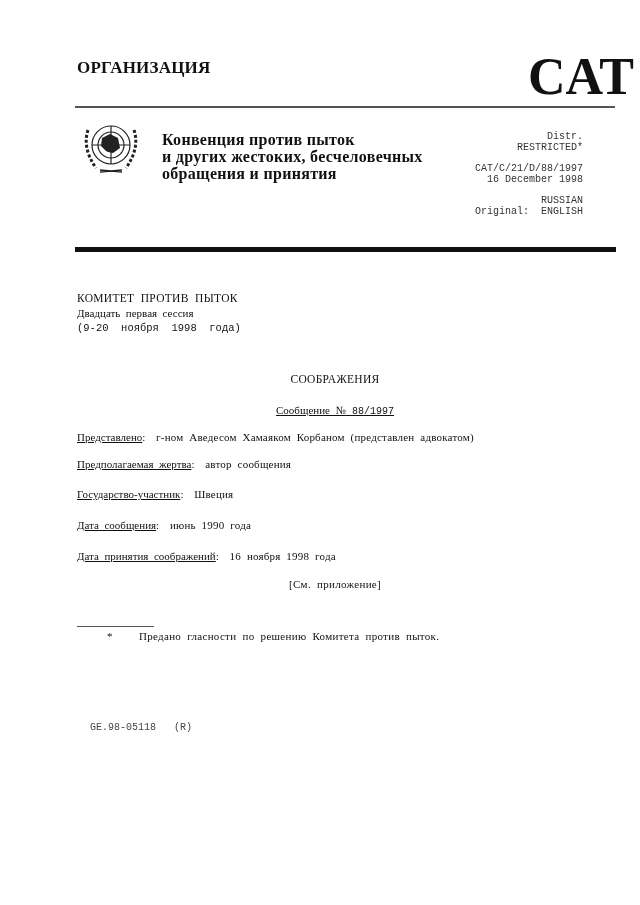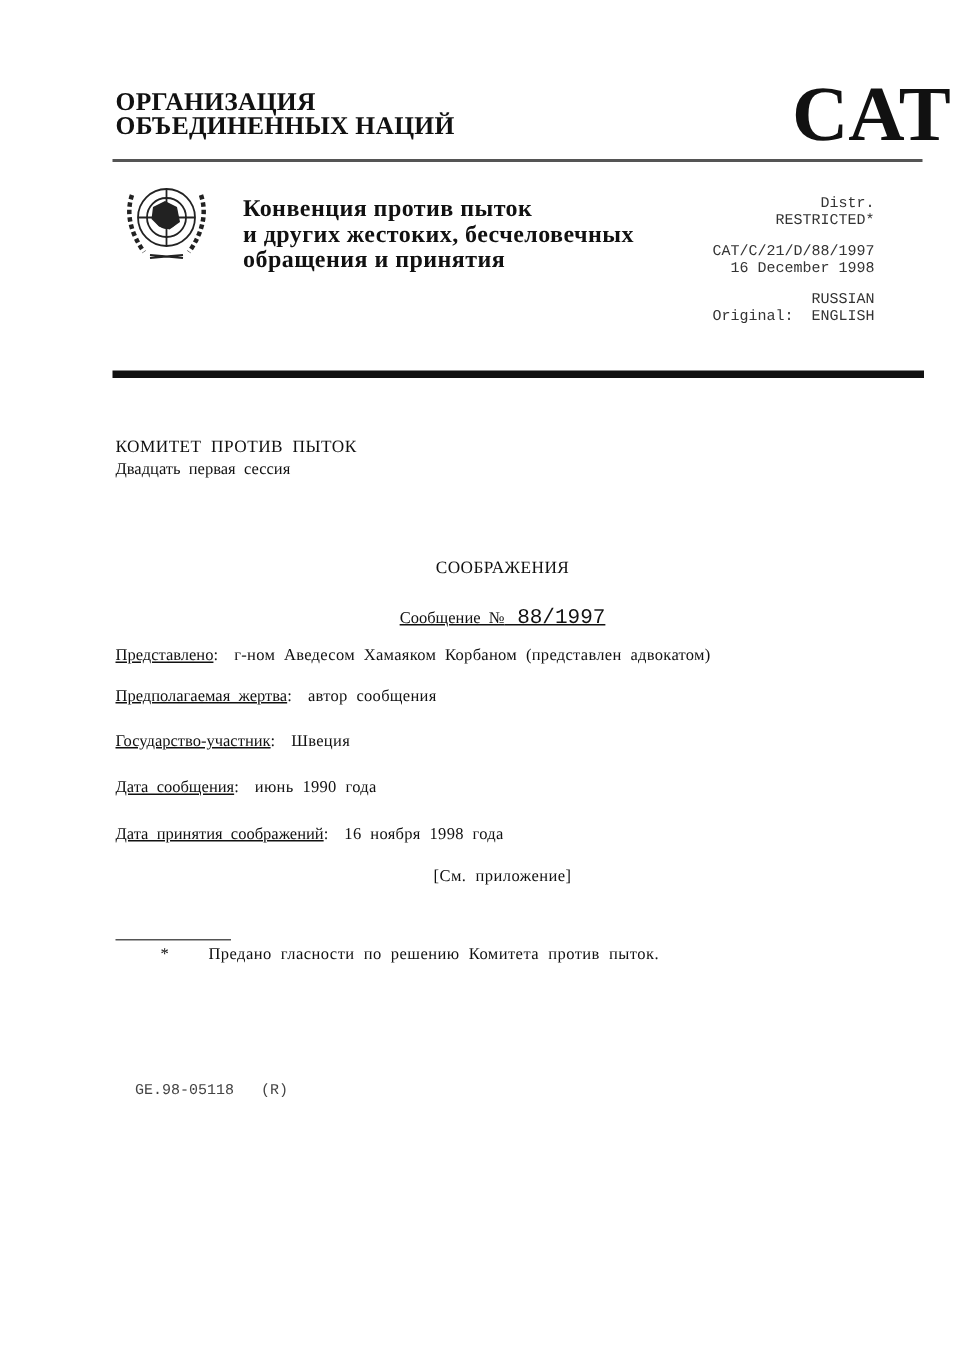--- a/index.html
+++ b/index.html
@@ -32,21 +32,20 @@
     .fn-rule { left: 77px; top: 626px; width: 77px; height: 1px; background: #555; }
     .footnote { left: 107px; top: 630px; font-size: 11px; letter-spacing: 0.3px; }
     .footnote .star { display: inline-block; width: 32px; }
     .job { left: 90px; top: 722px; font-size: 10px; color: #444; }
   </style>
 </head>
 <body>
 
 <div class="abs org serif">
   <div>ОРГАНИЗАЦИЯ</div>
-  <div>ОБЪЕДИНЕННЫХ  НАЦИЙ</div>
 </div>
 
 <div class="abs cat serif">CAT</div>
 
 <div class="abs rule-thin"></div>
 
 <div class="abs emblem">
   <svg width="62" height="60" viewBox="0 0 62 60">
     <g fill="none" stroke="#222" stroke-width="1.2">
       <circle cx="31" cy="27" r="19"></circle>
@@ -79,26 +78,27 @@
   <div class="gap"></div>
   <div>RUSSIAN</div>
   <div style="white-space:pre">Original:  ENGLISH</div>
 </div>
 
 <div class="abs rule-thick"></div>
 
 <div class="abs committee serif">
   <div class="line1" style="white-space:pre">КОМИТЕТ  ПРОТИВ  ПЫТОК</div>
   <div style="white-space:pre">Двадцать  первая  сессия</div>
+  <div class="mono" style="white-space:pre;font-size:10.5px">(9-20  ноября  1998  года)</div>
 </div>
 
 <div class="abs heading serif">СООБРАЖЕНИЯ</div>
 
 <div class="abs comm-no serif">
-  <span class="u" style="white-space:pre">Сообщение  №</span><span class="u mono" style="white-space:pre;font-size:14px"> 88/1997</span>
+  <span class="u" style="white-space:pre">Сообщение  №</span><span class="u mono" style="white-space:pre;font-size:10px"> 88/1997</span>
 </div>
 
 <div class="abs field serif" style="top:430px">
   <span class="lbl" style="white-space:pre">Представлено</span><span>:</span>
   <span class="val" style="white-space:pre">г-ном  Аведесом  Хамаяком  Корбаном  (представлен  адвокатом)</span>
 </div>
 
 <div class="abs field serif" style="top:457px">
   <span class="lbl" style="white-space:pre">Предполагаемая  жертва</span><span>:</span>
   <span class="val" style="white-space:pre">автор  сообщения</span>

